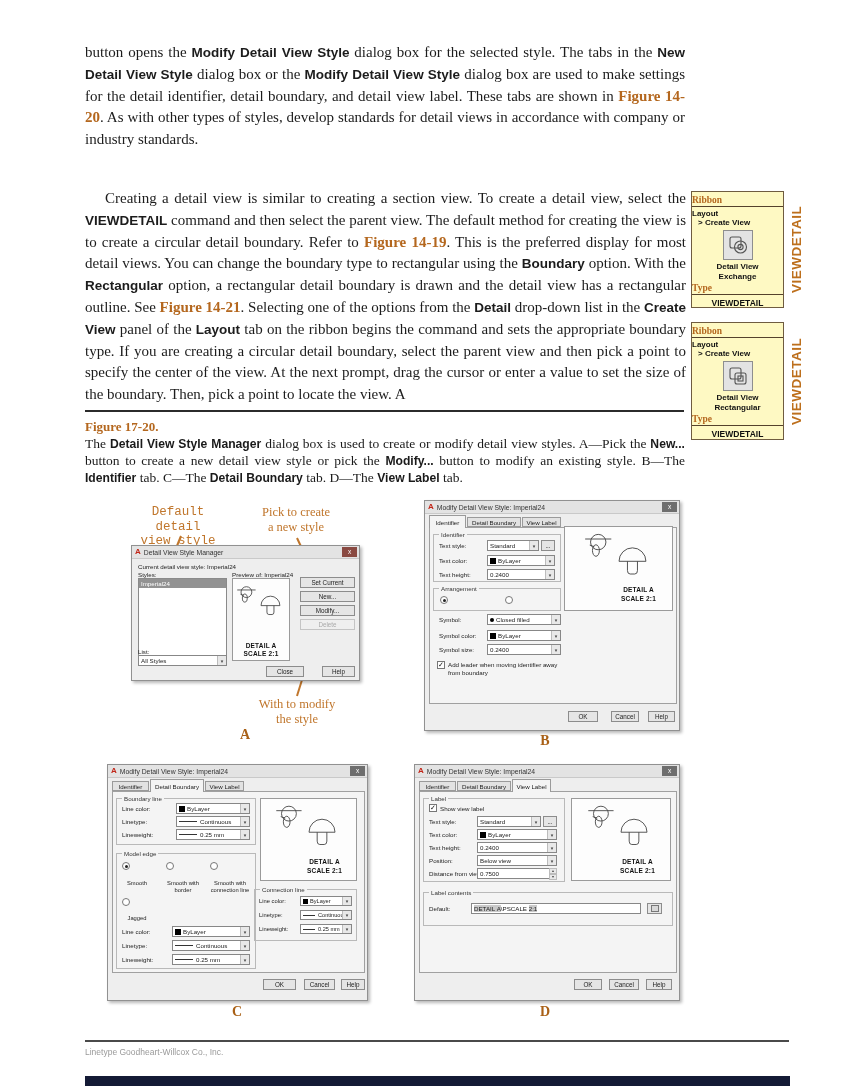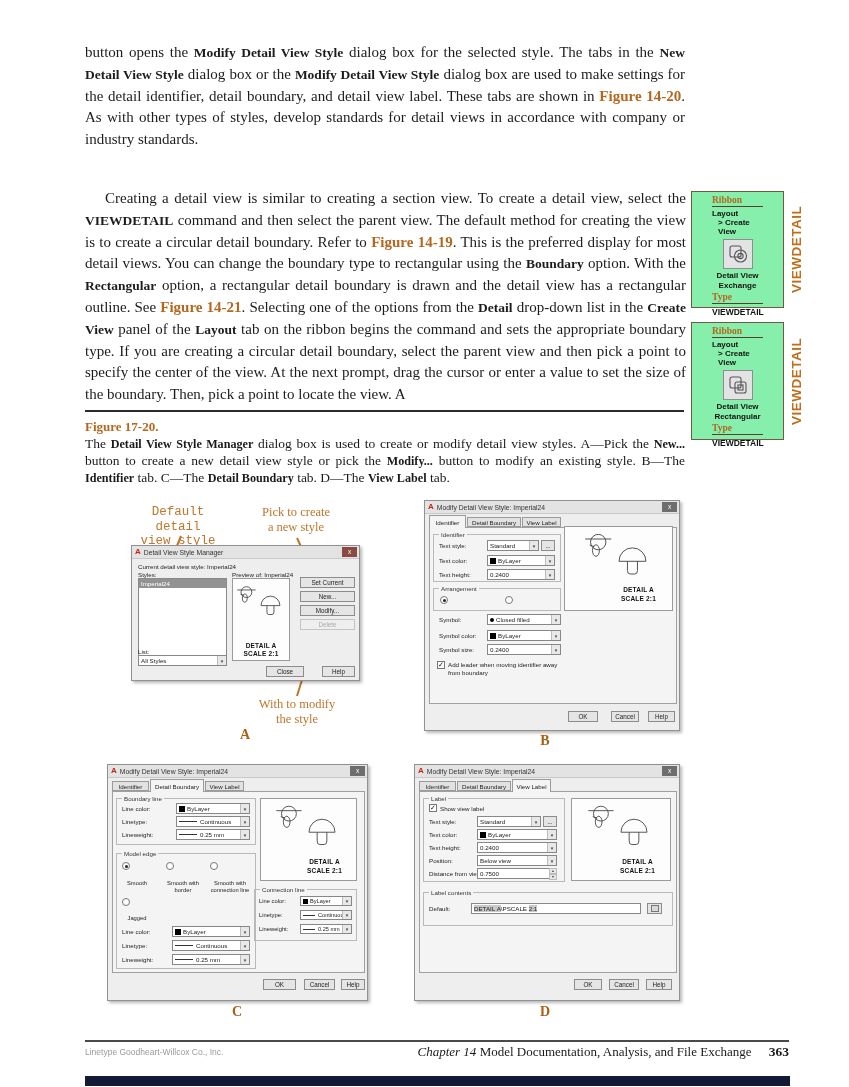--- a/index.html
+++ b/index.html
@@ -1,30 +1,30 @@
 <!DOCTYPE html>
 <html><head>
 <meta charset="utf-8">
 <style>
   html,body{margin:0;padding:0;background:#fff;}
   .page{position:relative;width:849px;height:1087px;background:#ffffff;overflow:hidden;
         font-family:"Liberation Serif",serif;color:#1a1a1a;}
   .abs{position:absolute;}
   
   .para{position:absolute;text-align:justify;font-size:15px;line-height:21.8px;color:#1c1c1c;}
-  .seg-b{font-family:Liberation Serif, serif;font-weight:bold;font-size:0.9em;}
+  .seg-b{font-family:Liberation Sans, sans-serif;font-weight:bold;font-size:0.9em;}
   .seg-o{color:#b4671e;font-weight:bold;}
   .h2{position:absolute;font-size:20.5px;font-weight:bold;color:#b4671e;}
   .figlabel{position:absolute;font-size:13px;font-weight:bold;color:#b4671e;}
   .caption{position:absolute;text-align:justify;font-size:13.5px;line-height:16.8px;}
   .rule{position:absolute;background:#2b2b2b;}
   .callout{position:absolute;color:#c0762c;font-size:12.5px;line-height:14.5px;text-align:center;}
   .figletter{position:absolute;width:30px;text-align:center;font-weight:bold;font-size:14px;color:#a96016;}
   
-  .rbox{position:absolute;width:93px;background:#86efac;border:1px solid #6f5c40;box-sizing:border-box;padding:3px 20px 4px;}
+  .rbox{position:absolute;width:93px;background:#fef9c3;border:1px solid #6f5c40;box-sizing:border-box;padding:3px 0 4px;}
   .rhead{font-family:"Liberation Serif",serif;font-weight:bold;font-size:9.5px;color:#b4671e;border-bottom:1px solid #55422c;padding-bottom:1px;margin-bottom:2px;}
   .rnav1{font-family:"Liberation Sans",sans-serif;font-weight:bold;font-size:8px;color:#111;}
   .rnav2{font-family:"Liberation Sans",sans-serif;font-weight:bold;font-size:8px;color:#111;padding-left:6px;}
   .ricon{width:28px;height:28px;margin:3px auto 2px;background:#e3e3e3;border:1px solid #8e8e8e;display:flex;align-items:center;justify-content:center;}
   .rtool{text-align:center;font-family:"Liberation Sans",sans-serif;font-weight:bold;font-size:8px;line-height:9.5px;color:#111;}
   .rcmd{text-align:center;font-family:"Liberation Sans",sans-serif;font-weight:bold;font-size:8.5px;padding-top:1px;color:#111;}
   .vlabel{position:absolute;width:17px;font-family:"Liberation Sans",sans-serif;font-weight:bold;font-size:13.5px;
           color:#bd6f1c;writing-mode:vertical-rl;transform:rotate(180deg);text-align:center;letter-spacing:.5px;}
   
   .dlg{position:absolute;background:#eeeeee;border:1px solid #919191;box-shadow:2px 2px 3px rgba(0,0,0,.28);box-sizing:border-box;}
@@ -452,20 +452,15 @@
     </div>
 
     <div class="btn" style="left:159px;top:214px;width:28px;height:11px;">OK</div>
     <div class="btn" style="left:194px;top:214px;width:30px;height:11px;">Cancel</div>
     <div class="btn" style="left:231px;top:214px;width:26px;height:11px;">Help</div>
   </div>
   <div class="figletter" style="left:530px;top:1004px;">D</div>
 
   <div class="rule" style="left:85px;top:1040px;width:704px;height:1.5px;background:#4a4a4a;"></div>
   <div class="fcopy" style="left:85px;top:1047px;">Linetype Goodheart-Willcox Co., Inc.</div>
-  <div class="fright" style="top:1044px;right:60px;">
-    <span class="it">Chapter 14</span>
-    <span>Model Documentation, Analysis, and File Exchange</span>
-    <span class="pg">363</span>
-  </div>
   <div class="bbar" style="left:85px;top:1076px;width:705px;height:10px;"></div>
 
 </div>
 
 </body></html>

